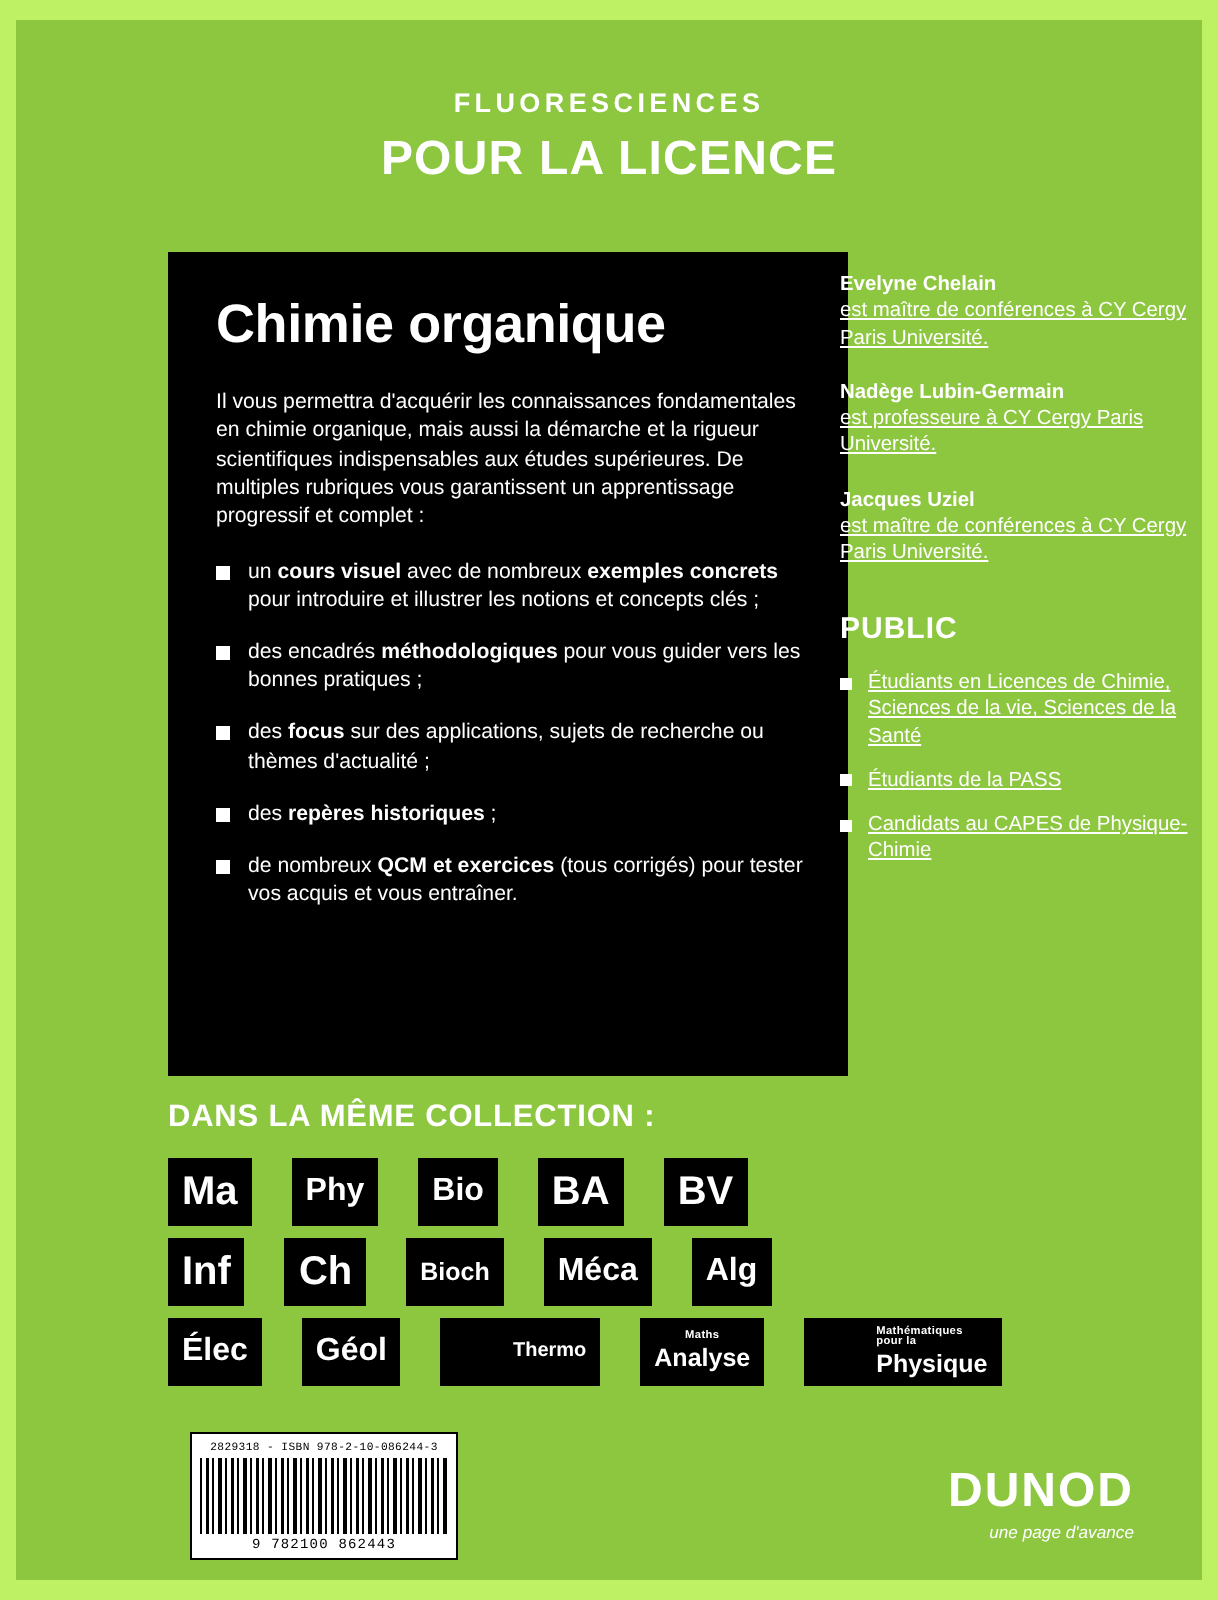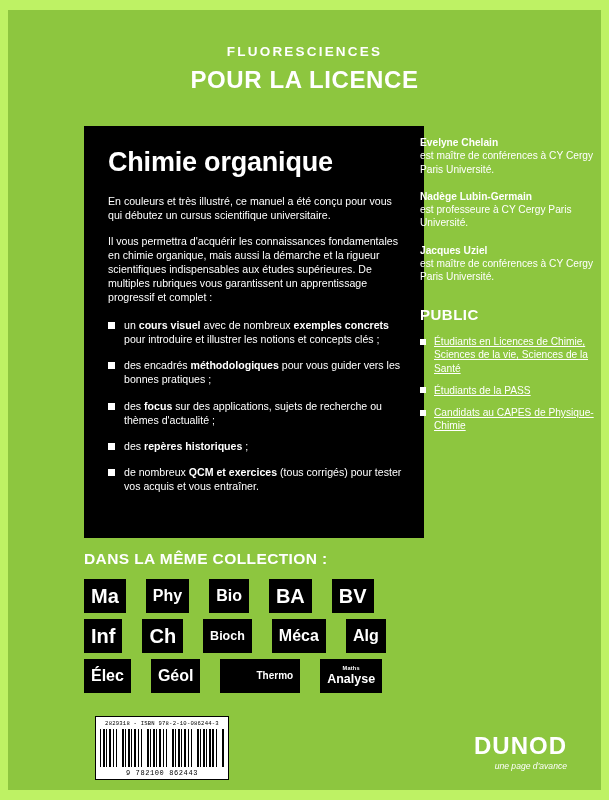--- a/index.html
+++ b/index.html
@@ -114,20 +114,21 @@
     margin-bottom: 14px;
   }
   .author .name {
     font-size: 10.2px;
     font-weight: bold;
     line-height: 1.3;
   }
   .author .role {
     font-size: 10.2px;
     line-height: 1.3;
+    text-decoration: underline;
   }
 
   
   .public {
     position: absolute;
     left: 412px;
     top: 296px;
     width: 180px;
     color: #ffffff;
   }
@@ -276,21 +277,20 @@
 <div class="page">
   <div class="cover">
 
     <div class="header">
       <div class="series">FLUORESCIENCES</div>
       <div class="line2">POUR LA LICENCE</div>
     </div>
 
     <div class="panel">
       <h1>Chimie organique</h1>
-      <p>En couleurs et très illustré, ce manuel a été conçu pour vous qui débutez un cursus scientifique universitaire.</p>
       <p>Il vous permettra d'acquérir les connaissances fondamentales en chimie organique, mais aussi la démarche et la rigueur scientifiques indispensables aux études supérieures. De multiples rubriques vous garantissent un apprentissage progressif et complet :</p>
       <ul class="bullets" id="feature-list">
           <li><span class="sq"></span><span>un </span><span class="b">cours visuel</span><span> avec de nombreux </span><span class="b">exemples concrets</span><span> pour introduire et illustrer les notions et concepts clés ;</span></li>
           <li><span class="sq"></span><span>des encadrés </span><span class="b">méthodologiques</span><span> pour vous guider vers les bonnes pratiques ;</span></li>
           <li><span class="sq"></span><span>des </span><span class="b">focus</span><span> sur des applications, sujets de recherche ou thèmes d'actualité ;</span></li>
           <li><span class="sq"></span><span>des </span><span class="b">repères historiques</span><span> ;</span></li>
           <li><span class="sq"></span><span>de nombreux </span><span class="b">QCM et exercices</span><span> (tous corrigés) pour tester vos acquis et vous entraîner.</span></li>
         </ul>
     </div>
 
@@ -336,20 +336,24 @@
             <div class="chip s-md">Alg</div>
           </div>
           <div class="chip-row">
             <div class="chip s-md">Élec</div>
             <div class="chip s-md">Géol</div>
             <div class="chip s-xs">Thermo</div>
             <div class="chip s-sm two-line">
               <span class="top">Maths</span>
               <span class="bottom">Analyse</span>
             </div>
+            <div class="chip s-xs two-line">
+              <span class="top">Mathématiques pour la</span>
+              <span class="bottom">Physique</span>
+            </div>
           </div>
         </div>
     </div>
 
     <div class="barcode-box">
       <div class="barcode-isbn">2829318 - ISBN 978-2-10-086244-3</div>
       <div class="barcode-lines"></div>
       <div class="barcode-num">9 782100 862443</div>
     </div>
 

